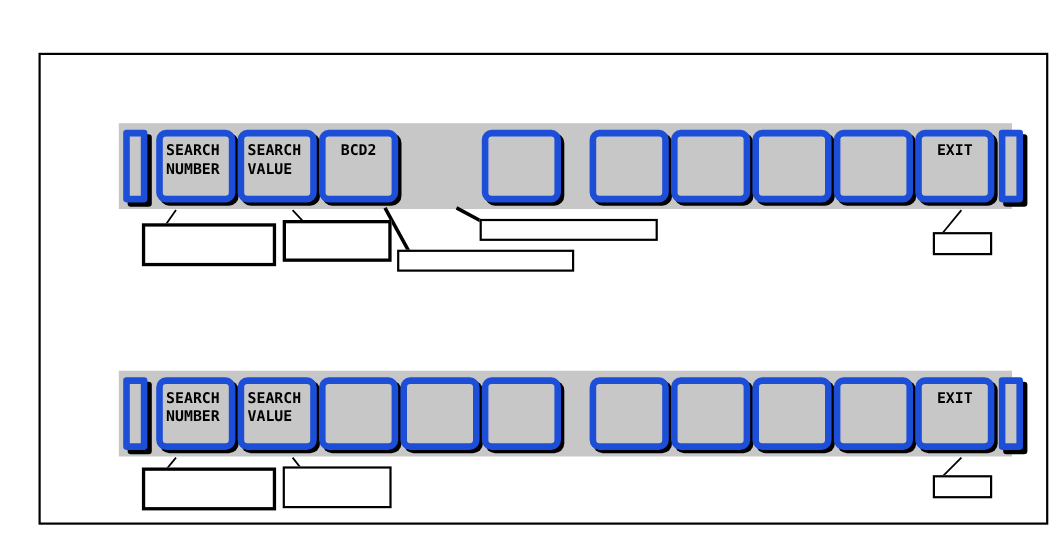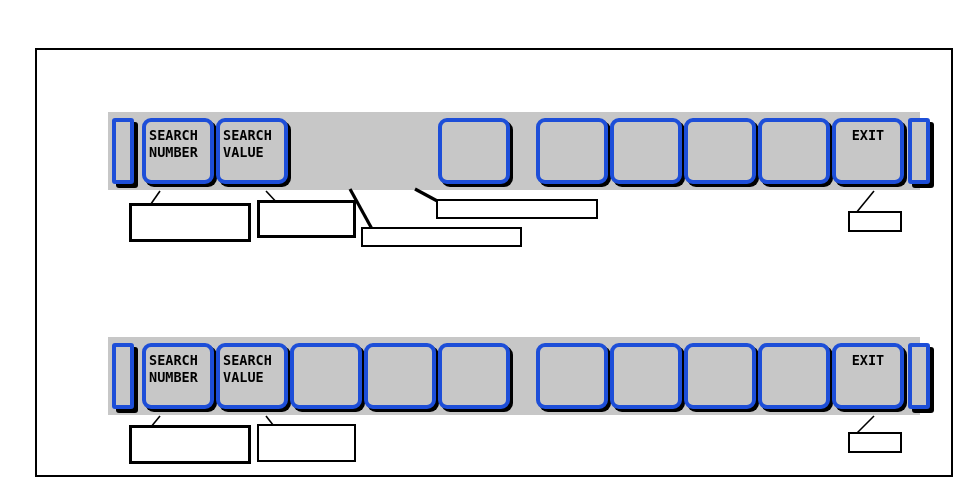--- a/index.html
+++ b/index.html
@@ -44,21 +44,21 @@
   }
   #softkey-bar-top   { left: 108px; top: 112px; width: 812px; }
   #softkey-bar-bottom{ left: 108px; top: 337px; width: 812px; }
 
   
   .softkey {
     position: absolute;
     top: 6px;
     height: 66px;
     background: #c7c7c7;
-    border: 4px solid #1d4ed8;
+    border: 6px solid #1d4ed8;
     border-radius: 9px;
     box-sizing: border-box;
     box-shadow: 3px 3px 0 0 #000000;
     overflow: hidden;
   }
   .softkey .sk-label {
     position: absolute;
     left: 0;
     right: 0;
     top: 5px;
@@ -122,20 +122,23 @@
     <div class="softkey align-left" style="left:34px; width:72px;">
       <span class="sk-label">SEARCH
 NUMBER</span>
     </div>
 
     <div class="softkey align-left" style="left:108px; width:72px;">
       <span class="sk-label">SEARCH
 VALUE</span>
     </div>
 
+    <div class="softkey align-center" style="left:182px; width:72px;">
+      <span class="sk-label">BCD2</span>
+    </div>
 
 
     <div class="softkey align-center" style="left:330px; width:72px;">
       <span class="sk-label"></span>
     </div>
 
     <div class="softkey align-center" style="left:428px; width:72px;">
       <span class="sk-label"></span>
     </div>
 

